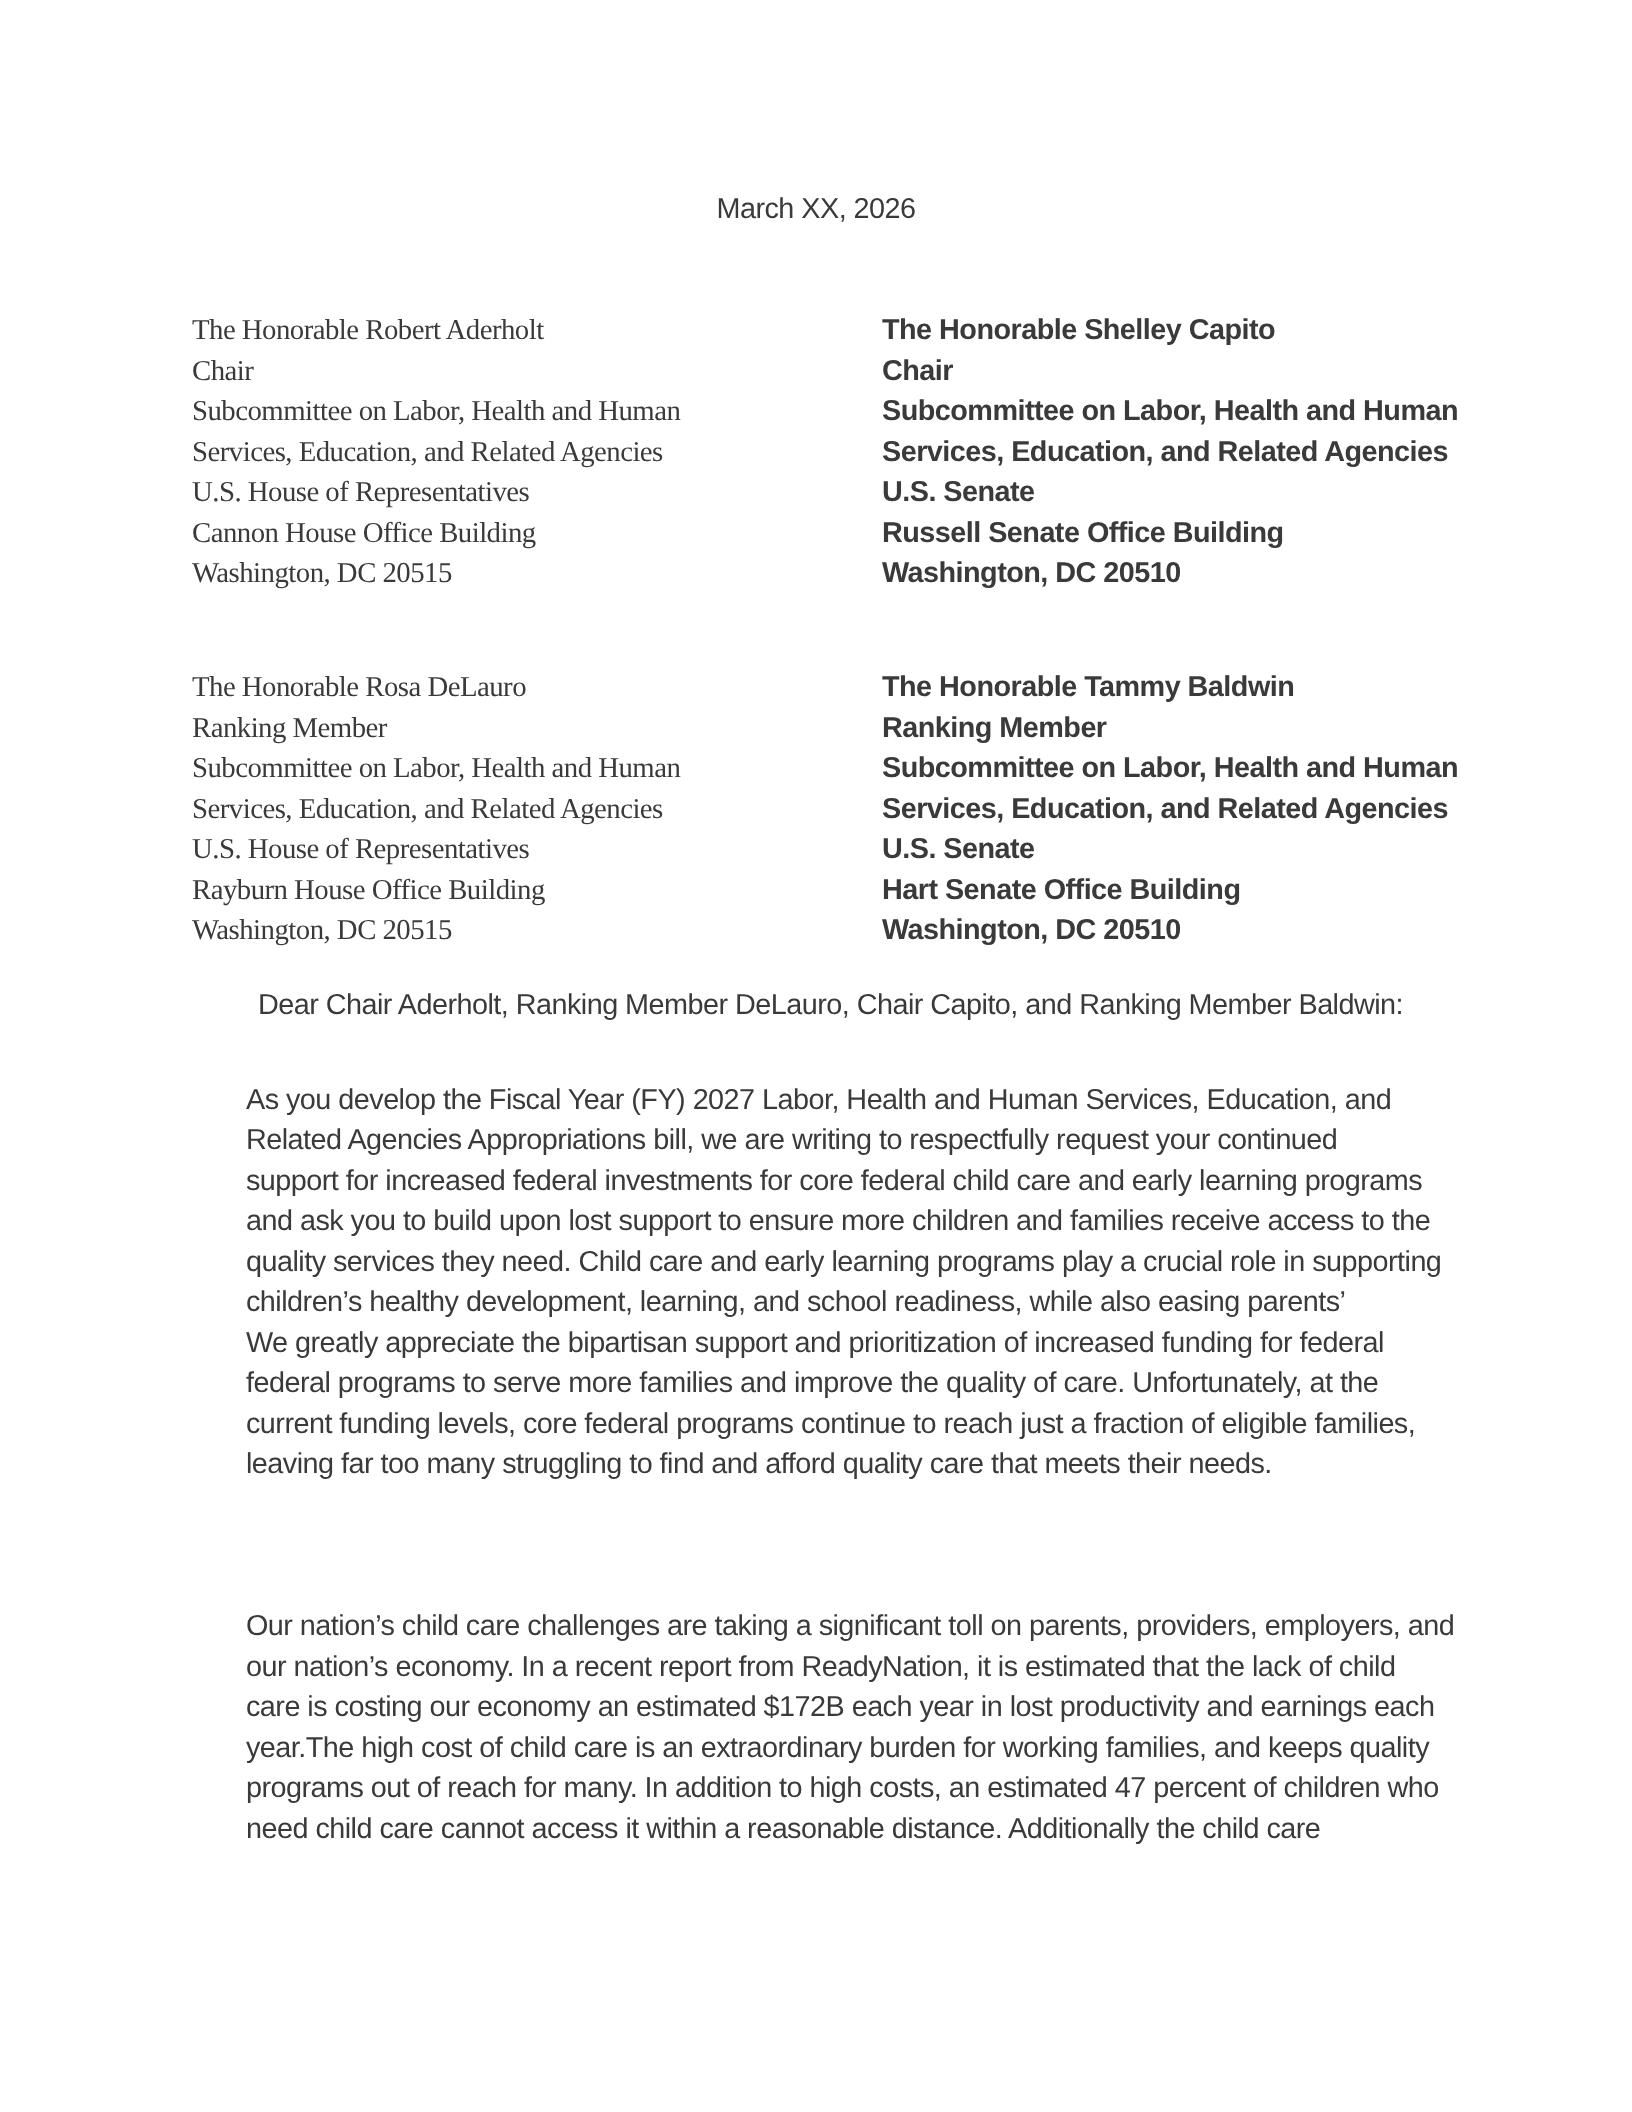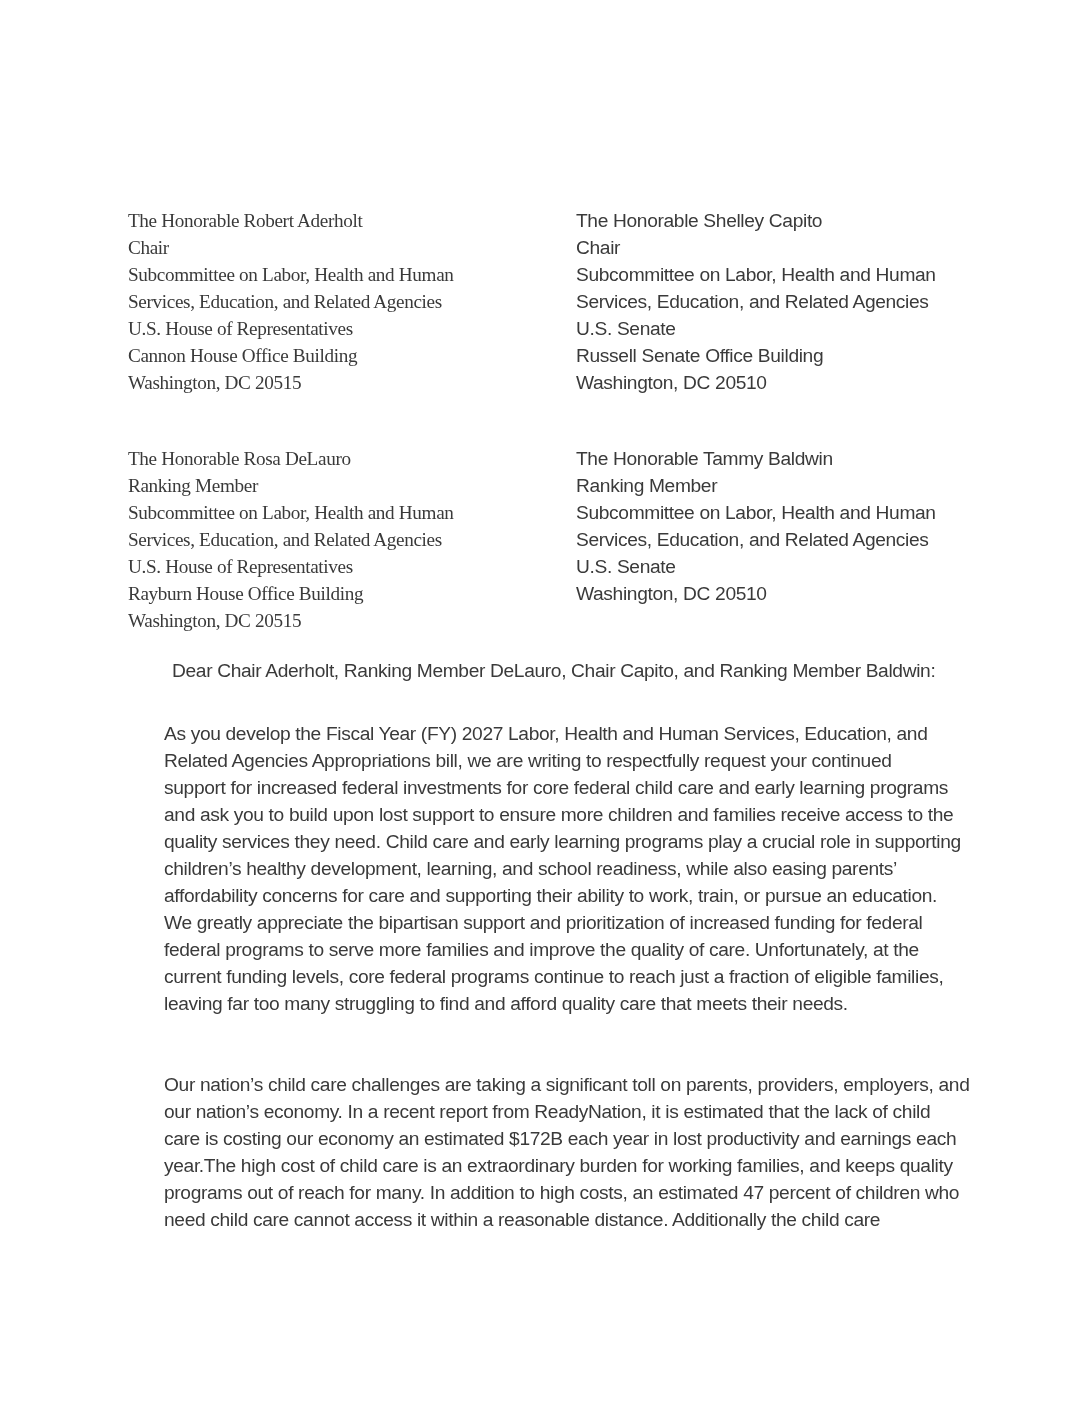--- a/index.html
+++ b/index.html
@@ -30,21 +30,21 @@
       width: 1088px;
       text-align: center;
       line-height: 27px;
     }
     .addr {
       position: absolute;
       line-height: 27px;
     }
     .addr div { white-space: nowrap; }
     .col-left { left: 128px; font-family: Liberation Serif, serif; }
-    .col-right { left: 576px; }
+    .col-right { left: 588px; font-weight: bold; }
     .row1 { top: 207px; }
     .row2 { top: 423px; margin-top: 22px; }
     .salutation {
       position: absolute;
       left: 128px;
       top: 657px;
       line-height: 27px;
       white-space: nowrap;
       margin-left: 44px;
     }
@@ -56,20 +56,21 @@
     }
     .para div { white-space: nowrap; }
     .p1 { top: 720px; }
     .p2 { top: 1071px; }
   </style>
 </head>
 <body>
 
 <div class="page">
 
+  <div class="date">March XX, 2026</div>
 
   <div class="addr col-left row1">
     <div>The Honorable Robert Aderholt</div>
     <div>Chair</div>
     <div>Subcommittee on Labor, Health and Human</div>
     <div>Services, Education, and Related Agencies</div>
     <div>U.S. House of Representatives</div>
     <div>Cannon House Office Building</div>
     <div>Washington, DC 20515</div>
   </div>
@@ -93,33 +94,33 @@
     <div>Rayburn House Office Building</div>
     <div>Washington, DC 20515</div>
   </div>
 
   <div class="addr col-right row2">
     <div>The Honorable Tammy Baldwin</div>
     <div>Ranking Member</div>
     <div>Subcommittee on Labor, Health and Human</div>
     <div>Services, Education, and Related Agencies</div>
     <div>U.S. Senate</div>
+    <div>Hart Senate Office Building</div>
     <div>Washington, DC 20510</div>
   </div>
 
   <div class="salutation">Dear Chair Aderholt, Ranking Member DeLauro, Chair Capito, and Ranking Member Baldwin:</div>
 
   <div class="para p1">
     <div>As you develop the Fiscal Year (FY) 2027 Labor, Health and Human Services, Education, and</div>
     <div>Related Agencies Appropriations bill, we are writing to respectfully request your continued</div>
     <div>support for increased federal investments for core federal child care and early learning programs</div>
     <div>and ask you to build upon lost support to ensure more children and families receive access to the</div>
     <div>quality services they need. Child care and early learning programs play a crucial role in supporting</div>
     <div>children’s healthy development, learning, and school readiness, while also easing parents’</div>
-    <div>affordability concerns for care and supporting their ability to work, train, or pursue an education.</div>
     <div>We greatly appreciate the bipartisan support and prioritization of increased funding for federal</div>
     <div>federal programs to serve more families and improve the quality of care. Unfortunately, at the</div>
     <div>current funding levels, core federal programs continue to reach just a fraction of eligible families,</div>
     <div>leaving far too many struggling to find and afford quality care that meets their needs.</div>
   </div>
 
   <div class="para p2">
     <div>Our nation’s child care challenges are taking a significant toll on parents, providers, employers, and</div>
     <div>our nation’s economy. In a recent report from ReadyNation, it is estimated that the lack of child</div>
     <div>care is costing our economy an estimated $172B each year in lost productivity and earnings each</div>

